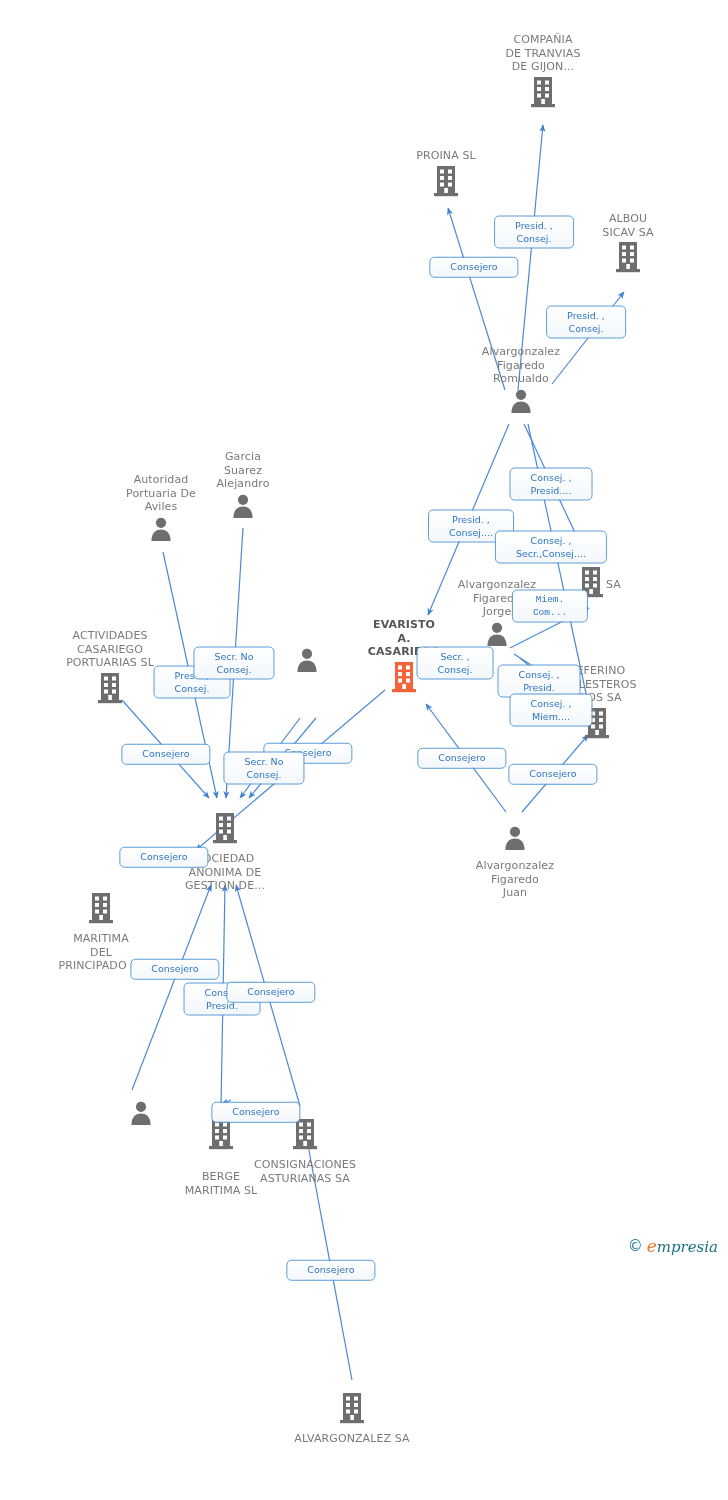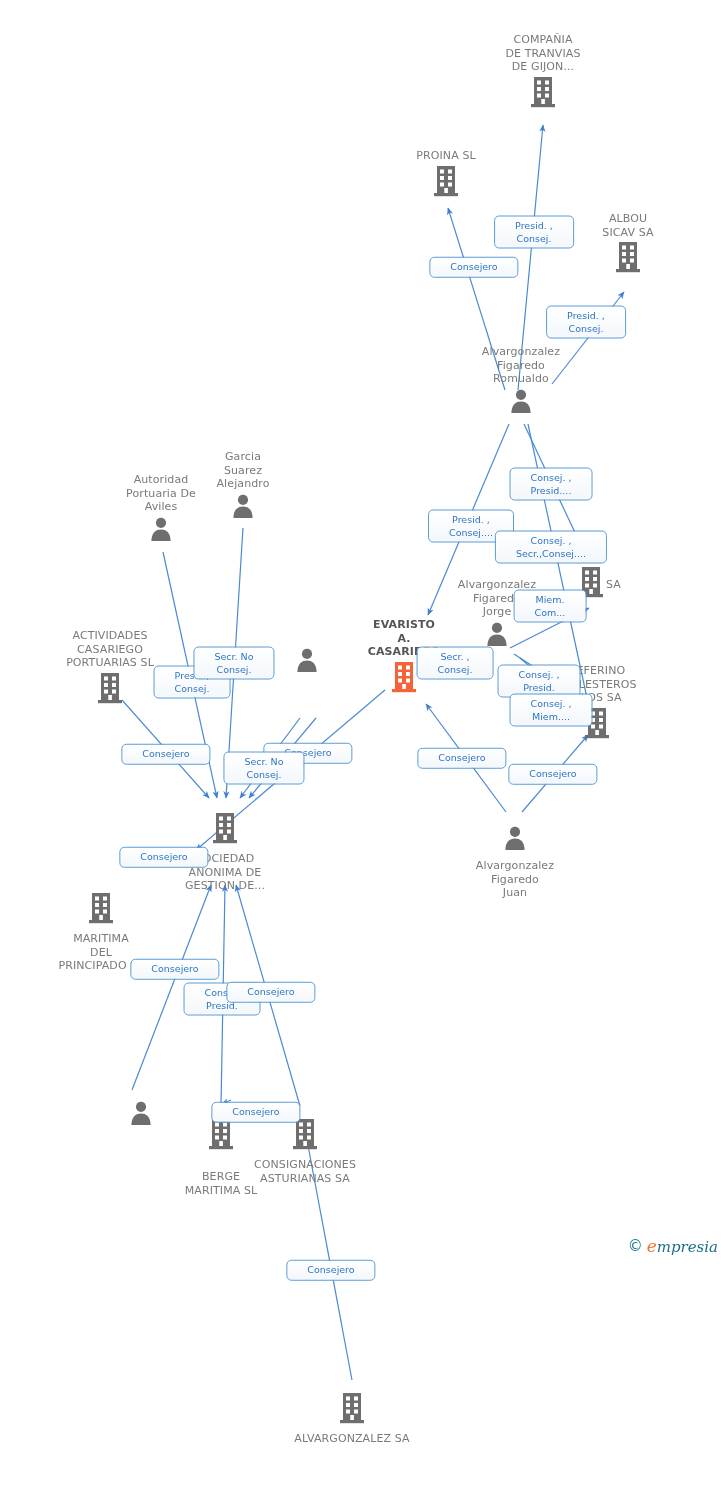--- a/index.html
+++ b/index.html
@@ -338,21 +338,21 @@
 Consej.</div>
       <div class="edgelabel" style="left: 474px; top: 267px;">Consejero</div>
       <div class="edgelabel" style="left: 586px; top: 322px;">Presid. ,
 Consej.</div>
       <div class="edgelabel" style="left: 471px; top: 526px;">Presid. ,
 Consej....</div>
       <div class="edgelabel" style="left: 551px; top: 484px;">Consej. ,
 Presid....</div>
       <div class="edgelabel" style="left: 551px; top: 547px;">Consej. ,
 Secr.,Consej....</div>
-      <div class="edgelabel" style="left: 550px; top: 606px;">Miem.
+      <div class="edgelabel" style="left: 550px; top: 606px; font-family: Liberation Mono, monospace;">Miem.
 Com...</div>
       <div class="edgelabel" style="left: 455px; top: 663px;">Secr. ,
 Consej.</div>
       <div class="edgelabel" style="left: 539px; top: 681px;">Consej. ,
 Presid.</div>
       <div class="edgelabel" style="left: 551px; top: 710px;">Consej. ,
 Miem....</div>
       <div class="edgelabel" style="left: 462px; top: 758px;">Consejero</div>
       <div class="edgelabel" style="left: 553px; top: 774px;">Consejero</div>
       <div class="edgelabel" style="left: 192px; top: 682px;">Presid.,

